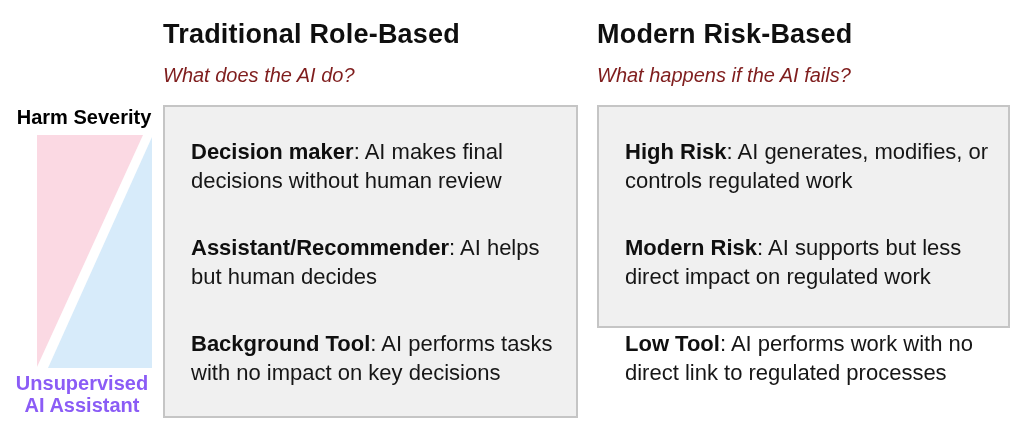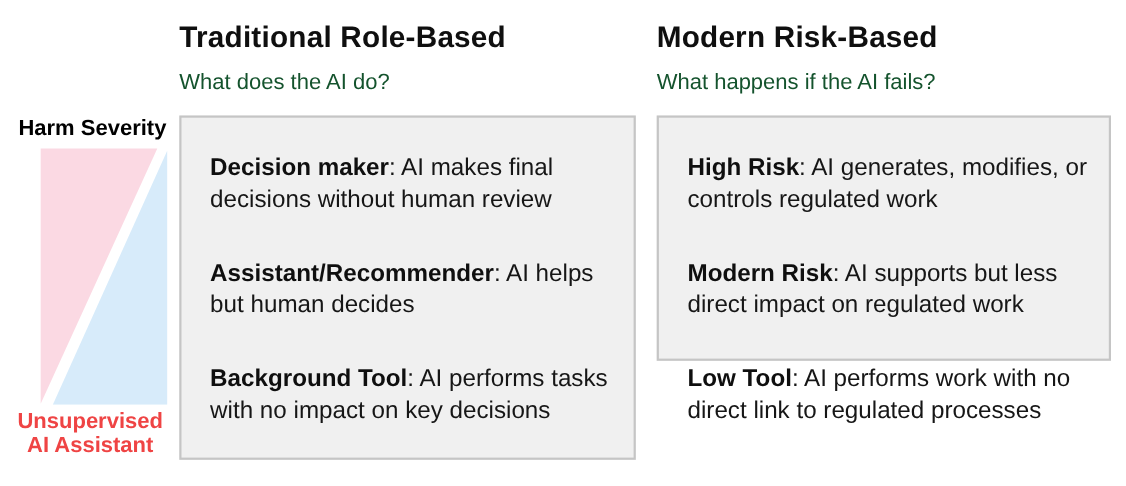--- a/index.html
+++ b/index.html
@@ -28,21 +28,22 @@
     font-size: 27px;
     line-height: 34px;
     font-weight: bold;
     color: #0f0f0f;
     letter-spacing: 0.2px;
   }
   .col-subtitle {
     margin-top: 12px;
     font-size: 20px;
     line-height: 24px;
-    color: #14532d;
+    font-style: italic;
+    color: #7f1d1d;
   }
 
   
   .panel {
     box-sizing: border-box;
     background: #f0f0f0;
     border: 2px solid #c5c5c5;
     padding: 30px 14px 0 26px;
   }
   .panel-left  { left: 163px; top: 105px; width: 415px; height: 313px; }
@@ -64,21 +65,21 @@
     font-weight: bold;
     color: #000000;
   }
   .axis-triangles { left: 35px; top: 134px; width: 118px; height: 234px; }
   .axis-bottom-label {
     left: 4px; top: 372px; width: 156px;
     text-align: center;
     font-size: 20px;
     line-height: 22px;
     font-weight: bold;
-    color: #ef4444;
+    color: #8b5cf6;
   }
 </style>
 </head>
 <body>
 
 <div class="canvas">
 
   <div class="abs axis-top-label">Harm Severity</div>
 
   <svg class="abs axis-triangles" viewBox="0 0 118 234" preserveAspectRatio="none">

